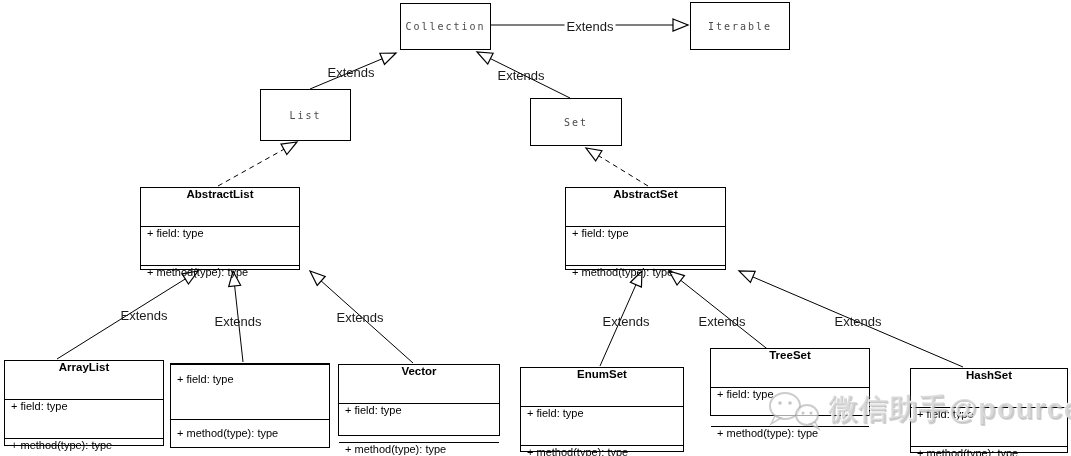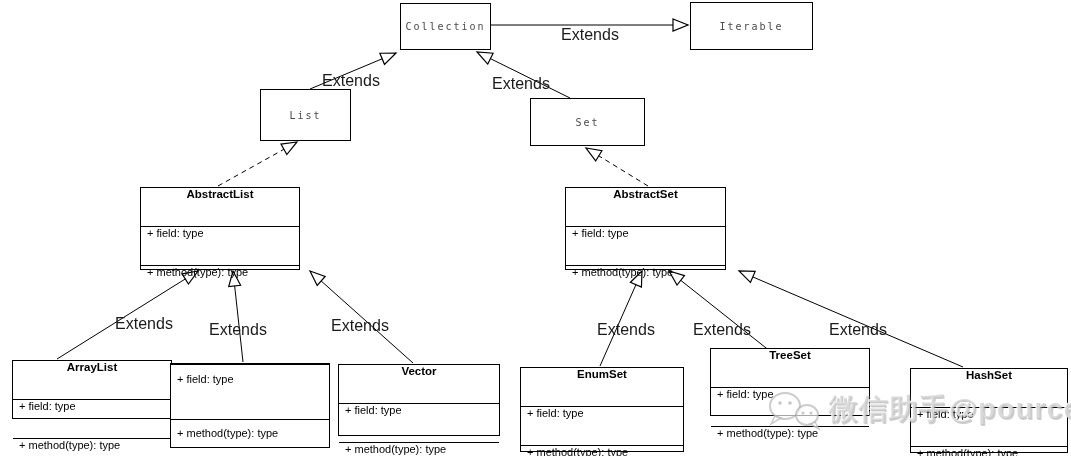--- a/index.html
+++ b/index.html
@@ -60,24 +60,23 @@
     display: flex;
     align-items: center;
     padding-left: 6px;
     font-size: 11px;
     color: #000;
     text-align: center;
   }
   .edge-label {
     position: absolute;
     transform: translate(-50%, -50%);
-    font-size: 16px;
+    font-size: 13px;
     color: #1a1a1a;
     white-space: nowrap;
-    margin-top: 9px;
   }
   .edge-label.on-line {
     background: #fff;
     padding: 0 2px;
   }
   #watermark {
     position: absolute;
     left: 763px;
     top: 388px;
     display: flex;
@@ -126,42 +125,42 @@
     <line x1="600" y1="366" x2="642" y2="271" stroke="#000" stroke-width="1" marker-end="url(#tri)"></line>
 
     <line x1="790" y1="367" x2="669" y2="271" stroke="#000" stroke-width="1" marker-end="url(#tri)"></line>
 
     <line x1="963" y1="367" x2="739" y2="271" stroke="#000" stroke-width="1" marker-end="url(#tri)"></line>
   </svg>
 
   <div class="ibox" style="left:400px; top:3px; width:91px; height:47px">
     <span>Collection</span>
   </div>
-  <div class="ibox" style="left:690px; top:2px; width:123px; height:48px">
+  <div class="ibox" style="left:690px; top:2px; width:100px; height:48px">
     <span>Iterable</span>
   </div>
   <div class="ibox" style="left:260px; top:89px; width:91px; height:52px">
     <span>List</span>
   </div>
-  <div class="ibox" style="left:530px; top:98px; width:115px; height:48px">
+  <div class="ibox" style="left:530px; top:98px; width:92px; height:48px">
     <span>Set</span>
   </div>
 
   <div class="cbox" style="left:140px; top:187px; width:160px; height:83px">
     <div class="cbox-title">AbstractList</div>
     <div class="cbox-row">+ field: type</div>
     <div class="cbox-row">+ method(type): type</div>
   </div>
   <div class="cbox" style="left:565px; top:187px; width:161px; height:83px">
     <div class="cbox-title">AbstractSet</div>
     <div class="cbox-row">+ field: type</div>
     <div class="cbox-row">+ method(type): type</div>
   </div>
 
-  <div class="cbox" style="left:12px; top:360px; width:160px; height:59px">
+  <div class="cbox" style="left:4px; top:360px; width:160px; height:86px">
     <div class="cbox-title">ArrayList</div>
     <div class="cbox-row">+ field: type</div>
     <div class="cbox-row">+ method(type): type</div>
   </div>
   <div class="cbox" style="left:170px; top:363px; width:160px; height:85px">
     <div class="cbox-row">+ field: type</div>
     <div class="cbox-row">+ method(type): type</div>
   </div>
   <div class="cbox" style="left:338px; top:364px; width:162px; height:72px">
     <div class="cbox-title">Vector</div>

